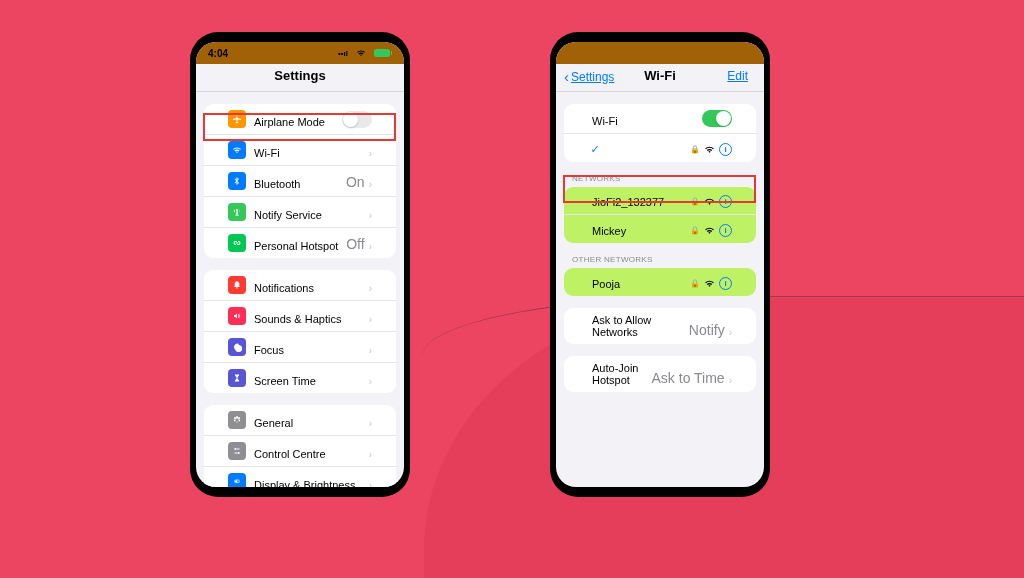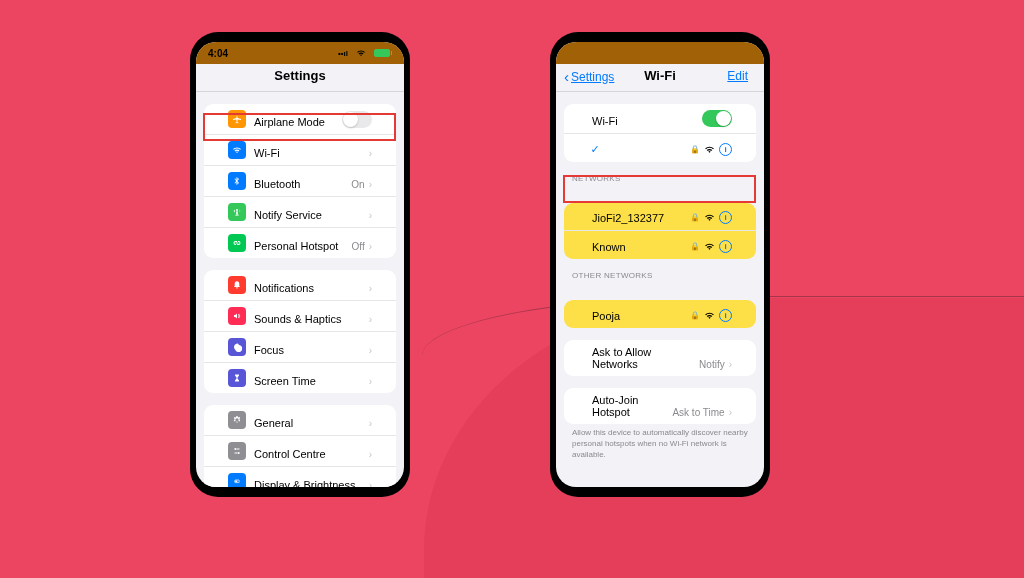--- a/index.html
+++ b/index.html
@@ -16,26 +16,26 @@
 .batt-box{width:16px;height:8px;border:1px solid #34c759;border-radius:2px;background:#34c759;position:relative}
 .batt-tip{width:1px;height:4px;background:#34c759}
 .header{background:#f2f2f7;text-align:center;padding:4px 4px 8px;border-bottom:1px solid #d6d6d9;position:relative}
 .header-title{font-size:13px;font-weight:700}
 .header-back{position:absolute;left:8px;top:4px;color:#007aff;font-size:12px;display:flex;align-items:center;gap:2px}
 .header-back span{text-decoration:underline}
 .header-edit{position:absolute;right:16px;top:5px;color:#007aff;font-size:12px;text-decoration:underline}
 .content{flex:1;overflow-y:auto;scrollbar-width:none}
 .content::-webkit-scrollbar{display:none}
 .group{margin:12px 8px 0;background:#fff;border-radius:9px;overflow:hidden}
-.group2{margin:20px 8px 0;background:#fde047;border-radius:9px;overflow:hidden}
+.group2{margin:4px 8px 0;background:#bef264;border-radius:9px;overflow:hidden}
 .row{display:flex;align-items:flex-end;padding:6px 24px;min-height:28px;border-bottom:1px solid #e5e5e8;position:relative}
 .row:last-child{border-bottom:none}
 .icon{width:18px;height:18px;border-radius:4px;display:flex;align-items:center;justify-content:center;margin-right:8px;color:#fff;font-size:9px;flex-shrink:0}
 .label{flex:1;font-size:11px;color:#000}
-.val{font-size:10px;color:#8a8a8e;margin-right:4px}
+.val{font-size:14px;color:#8a8a8e;margin-right:4px}
 .chev{color:#c7c7cb;font-size:10px}
 .toggle-off{width:30px;height:17px;background:#e9e9eb;border-radius:9px;position:relative}
 .toggle-off::after{content:"";position:absolute;left:1px;top:1px;width:15px;height:15px;background:#fff;border-radius:50%;box-shadow:0 1px 2px rgba(0,0,0,.2)}
 .toggle-on{width:30px;height:17px;background:#34c759;border-radius:9px;position:relative}
 .toggle-on::after{content:"";position:absolute;right:1px;top:1px;width:15px;height:15px;background:#fff;border-radius:50%;box-shadow:0 1px 2px rgba(0,0,0,.2)}
 .hl{position:absolute;border:2px solid #e53935;pointer-events:none;z-index:10}
 .hl1{left:7px;top:71px;width:193px;height:28px}
 .hl2{left:7px;top:133px;width:193px;height:28px}
 .check{color:#007aff;font-size:11px;width:14px;text-align:center;margin-right:2px}
 .net-right{display:flex;align-items:center;gap:4px;font-size:9px}
@@ -243,21 +243,21 @@
           <span class="label" style="padding-left:4px">JioFi2_132377</span>
           <span class="net-right">
             <span class="lock">🔒</span>
             <svg class="wifi-ic" width="11" height="9" viewBox="0 0 10 8">
                 <path d="M5 7L6 6A1.4 1.4 0 005 5.4 1.4 1.4 0 004 6zM2.5 4.5L3.4 5.4A2.3 2.3 0 015 4.7 2.3 2.3 0 016.6 5.4L7.5 4.5A3.5 3.5 0 005 3.5 3.5 3.5 0 002.5 4.5zM1 3L1.8 3.8A4.5 4.5 0 015 2.5 4.5 4.5 0 018.2 3.8L9 3A5.6 5.6 0 005 1.4 5.6 5.6 0 001 3z" fill="#000"></path>
               </svg>
             <span class="info-ic">i</span>
           </span>
         </div>
         <div class="row">
-          <span class="label" style="padding-left:4px">Known</span>
+          <span class="label" style="padding-left:4px">Mickey</span>
           <span class="net-right">
             <span class="lock">🔒</span>
             <svg class="wifi-ic" width="11" height="9" viewBox="0 0 10 8">
                 <path d="M5 7L6 6A1.4 1.4 0 005 5.4 1.4 1.4 0 004 6zM2.5 4.5L3.4 5.4A2.3 2.3 0 015 4.7 2.3 2.3 0 016.6 5.4L7.5 4.5A3.5 3.5 0 005 3.5 3.5 3.5 0 002.5 4.5zM1 3L1.8 3.8A4.5 4.5 0 015 2.5 4.5 4.5 0 018.2 3.8L9 3A5.6 5.6 0 005 1.4 5.6 5.6 0 001 3z" fill="#000"></path>
               </svg>
             <span class="info-ic">i</span>
           </span>
         </div>
       </div>
 
@@ -283,17 +283,16 @@
         </div>
       </div>
 
       <div class="group">
         <div class="row">
           <span class="label" style="padding-left:4px">Auto-Join Hotspot</span>
           <span class="val">Ask to Time</span>
           <span class="chev">›</span>
         </div>
       </div>
-      <div class="footer-t" style="margin-bottom:12px">Allow this device to automatically discover nearby personal hotspots when no Wi-Fi network is available.</div>
 
     </div>
   </div>
 </div>
 
 </body></html>

